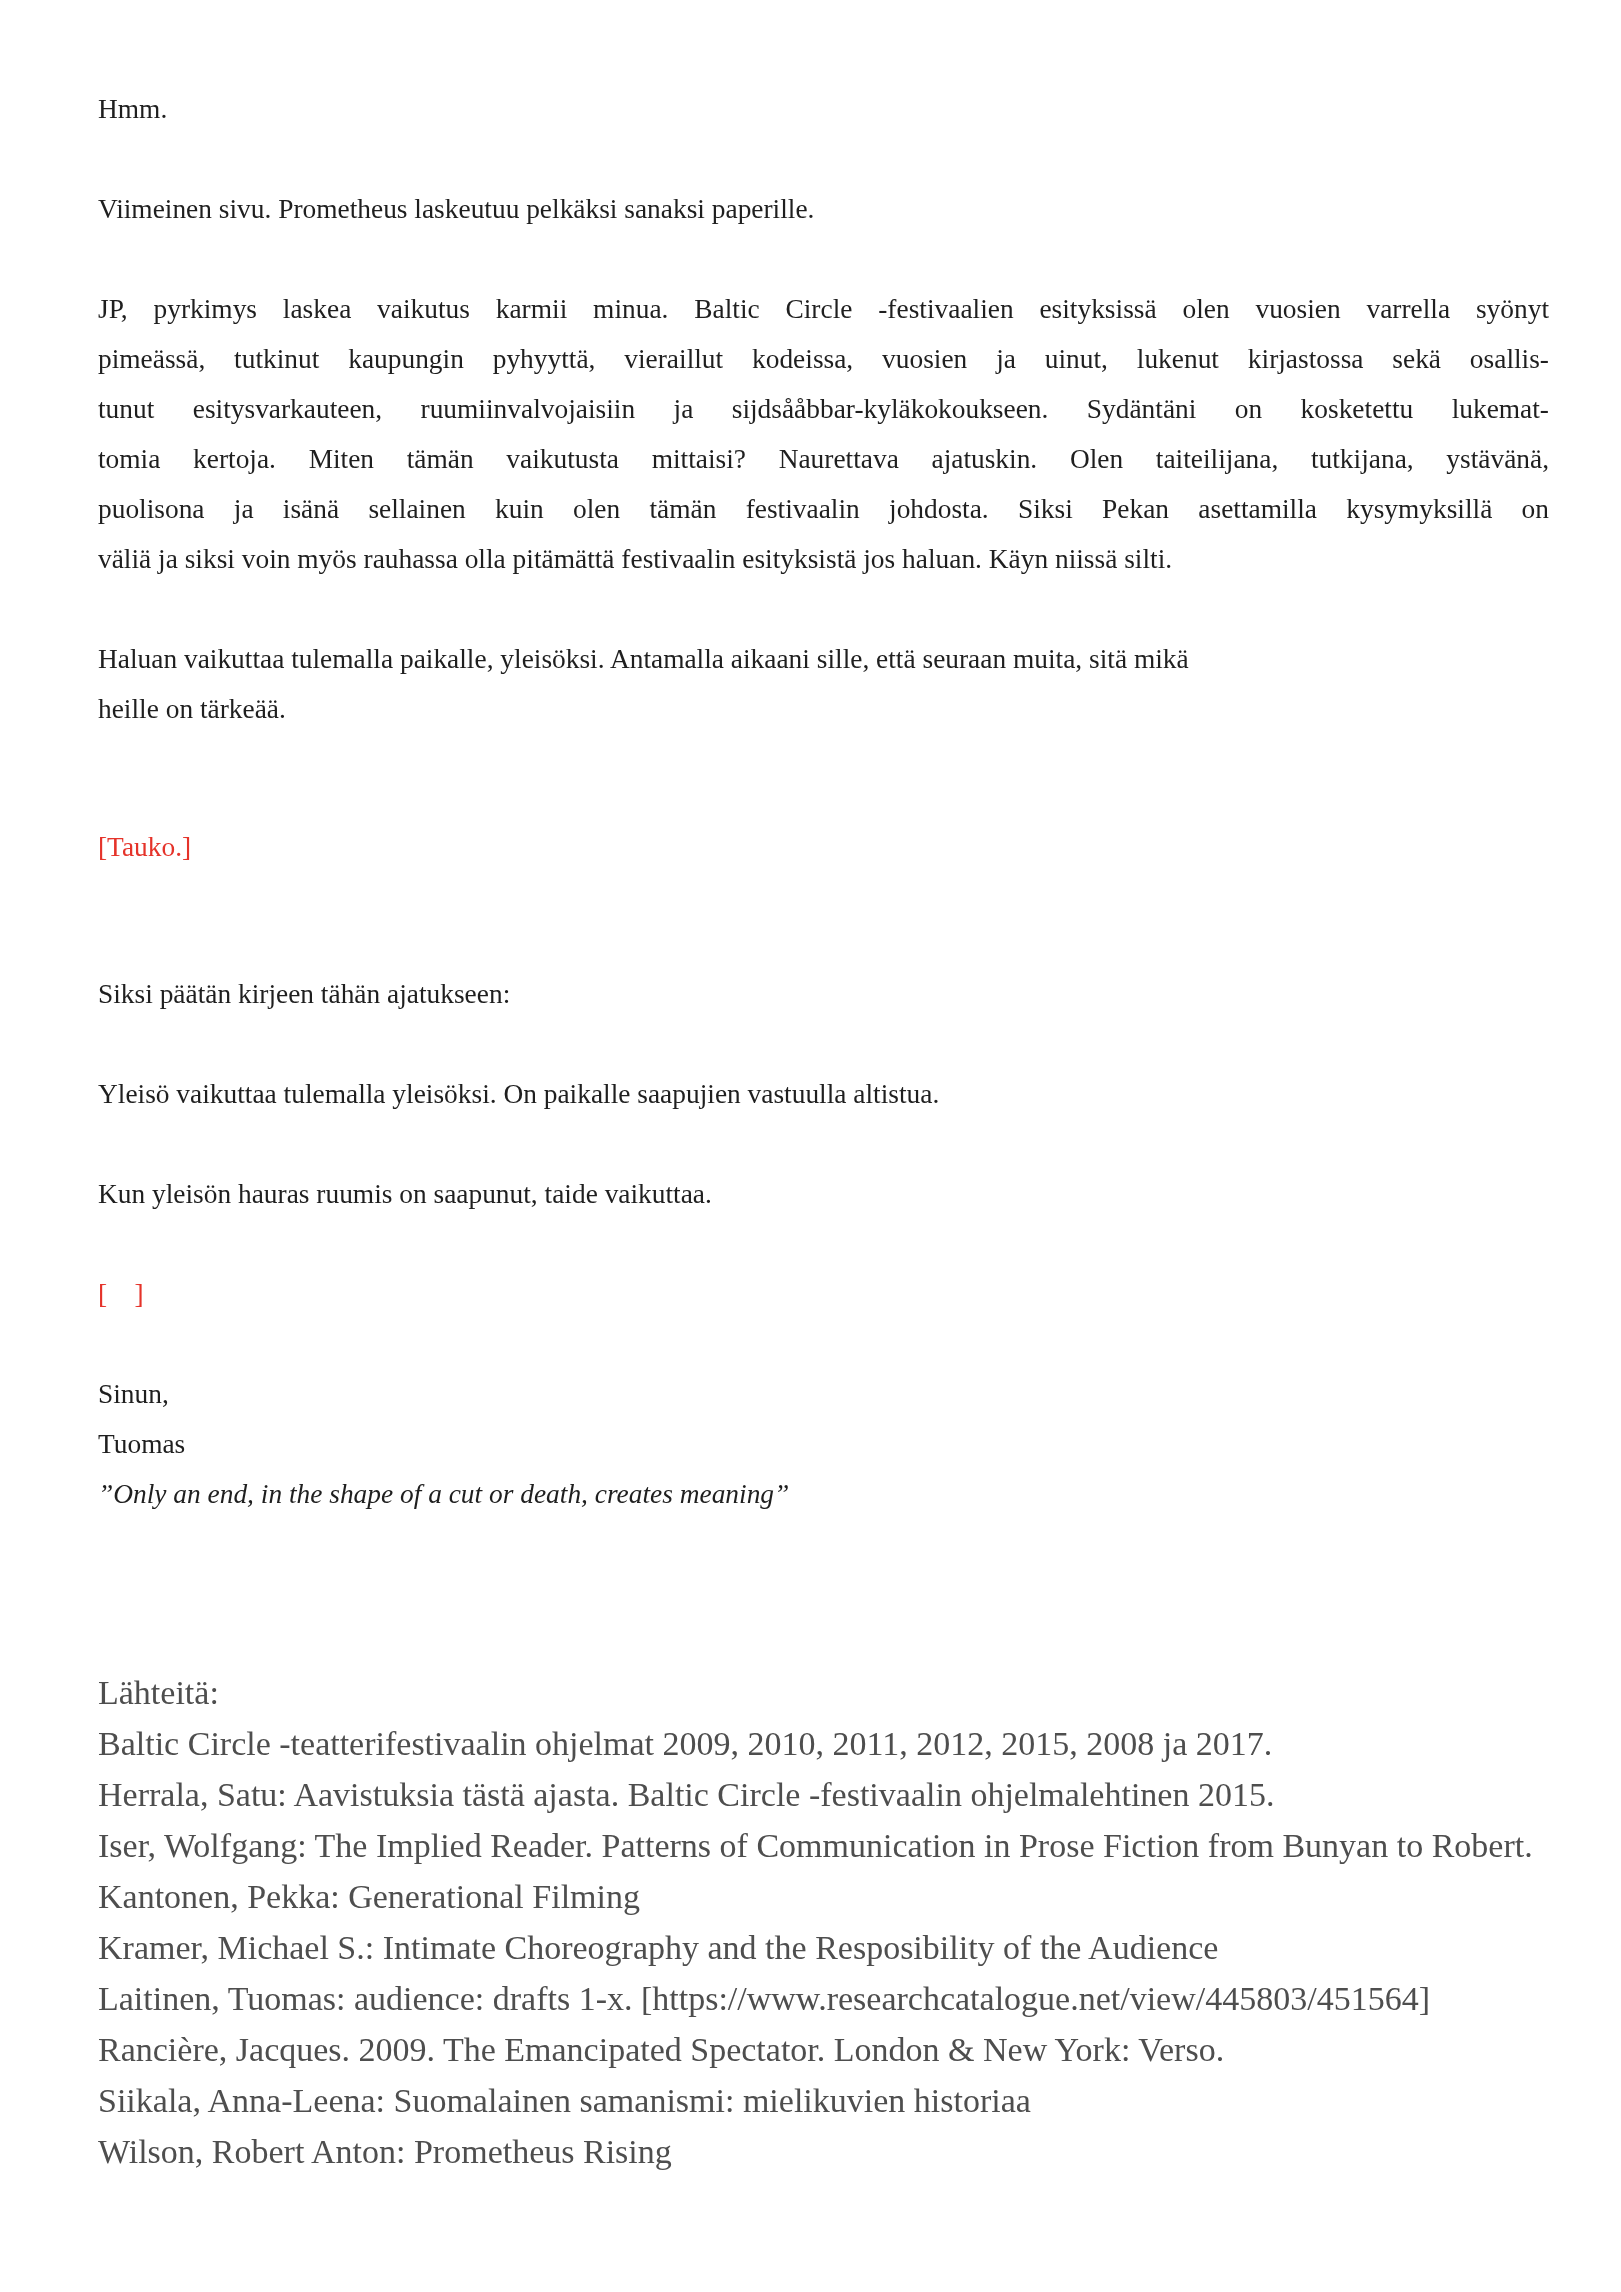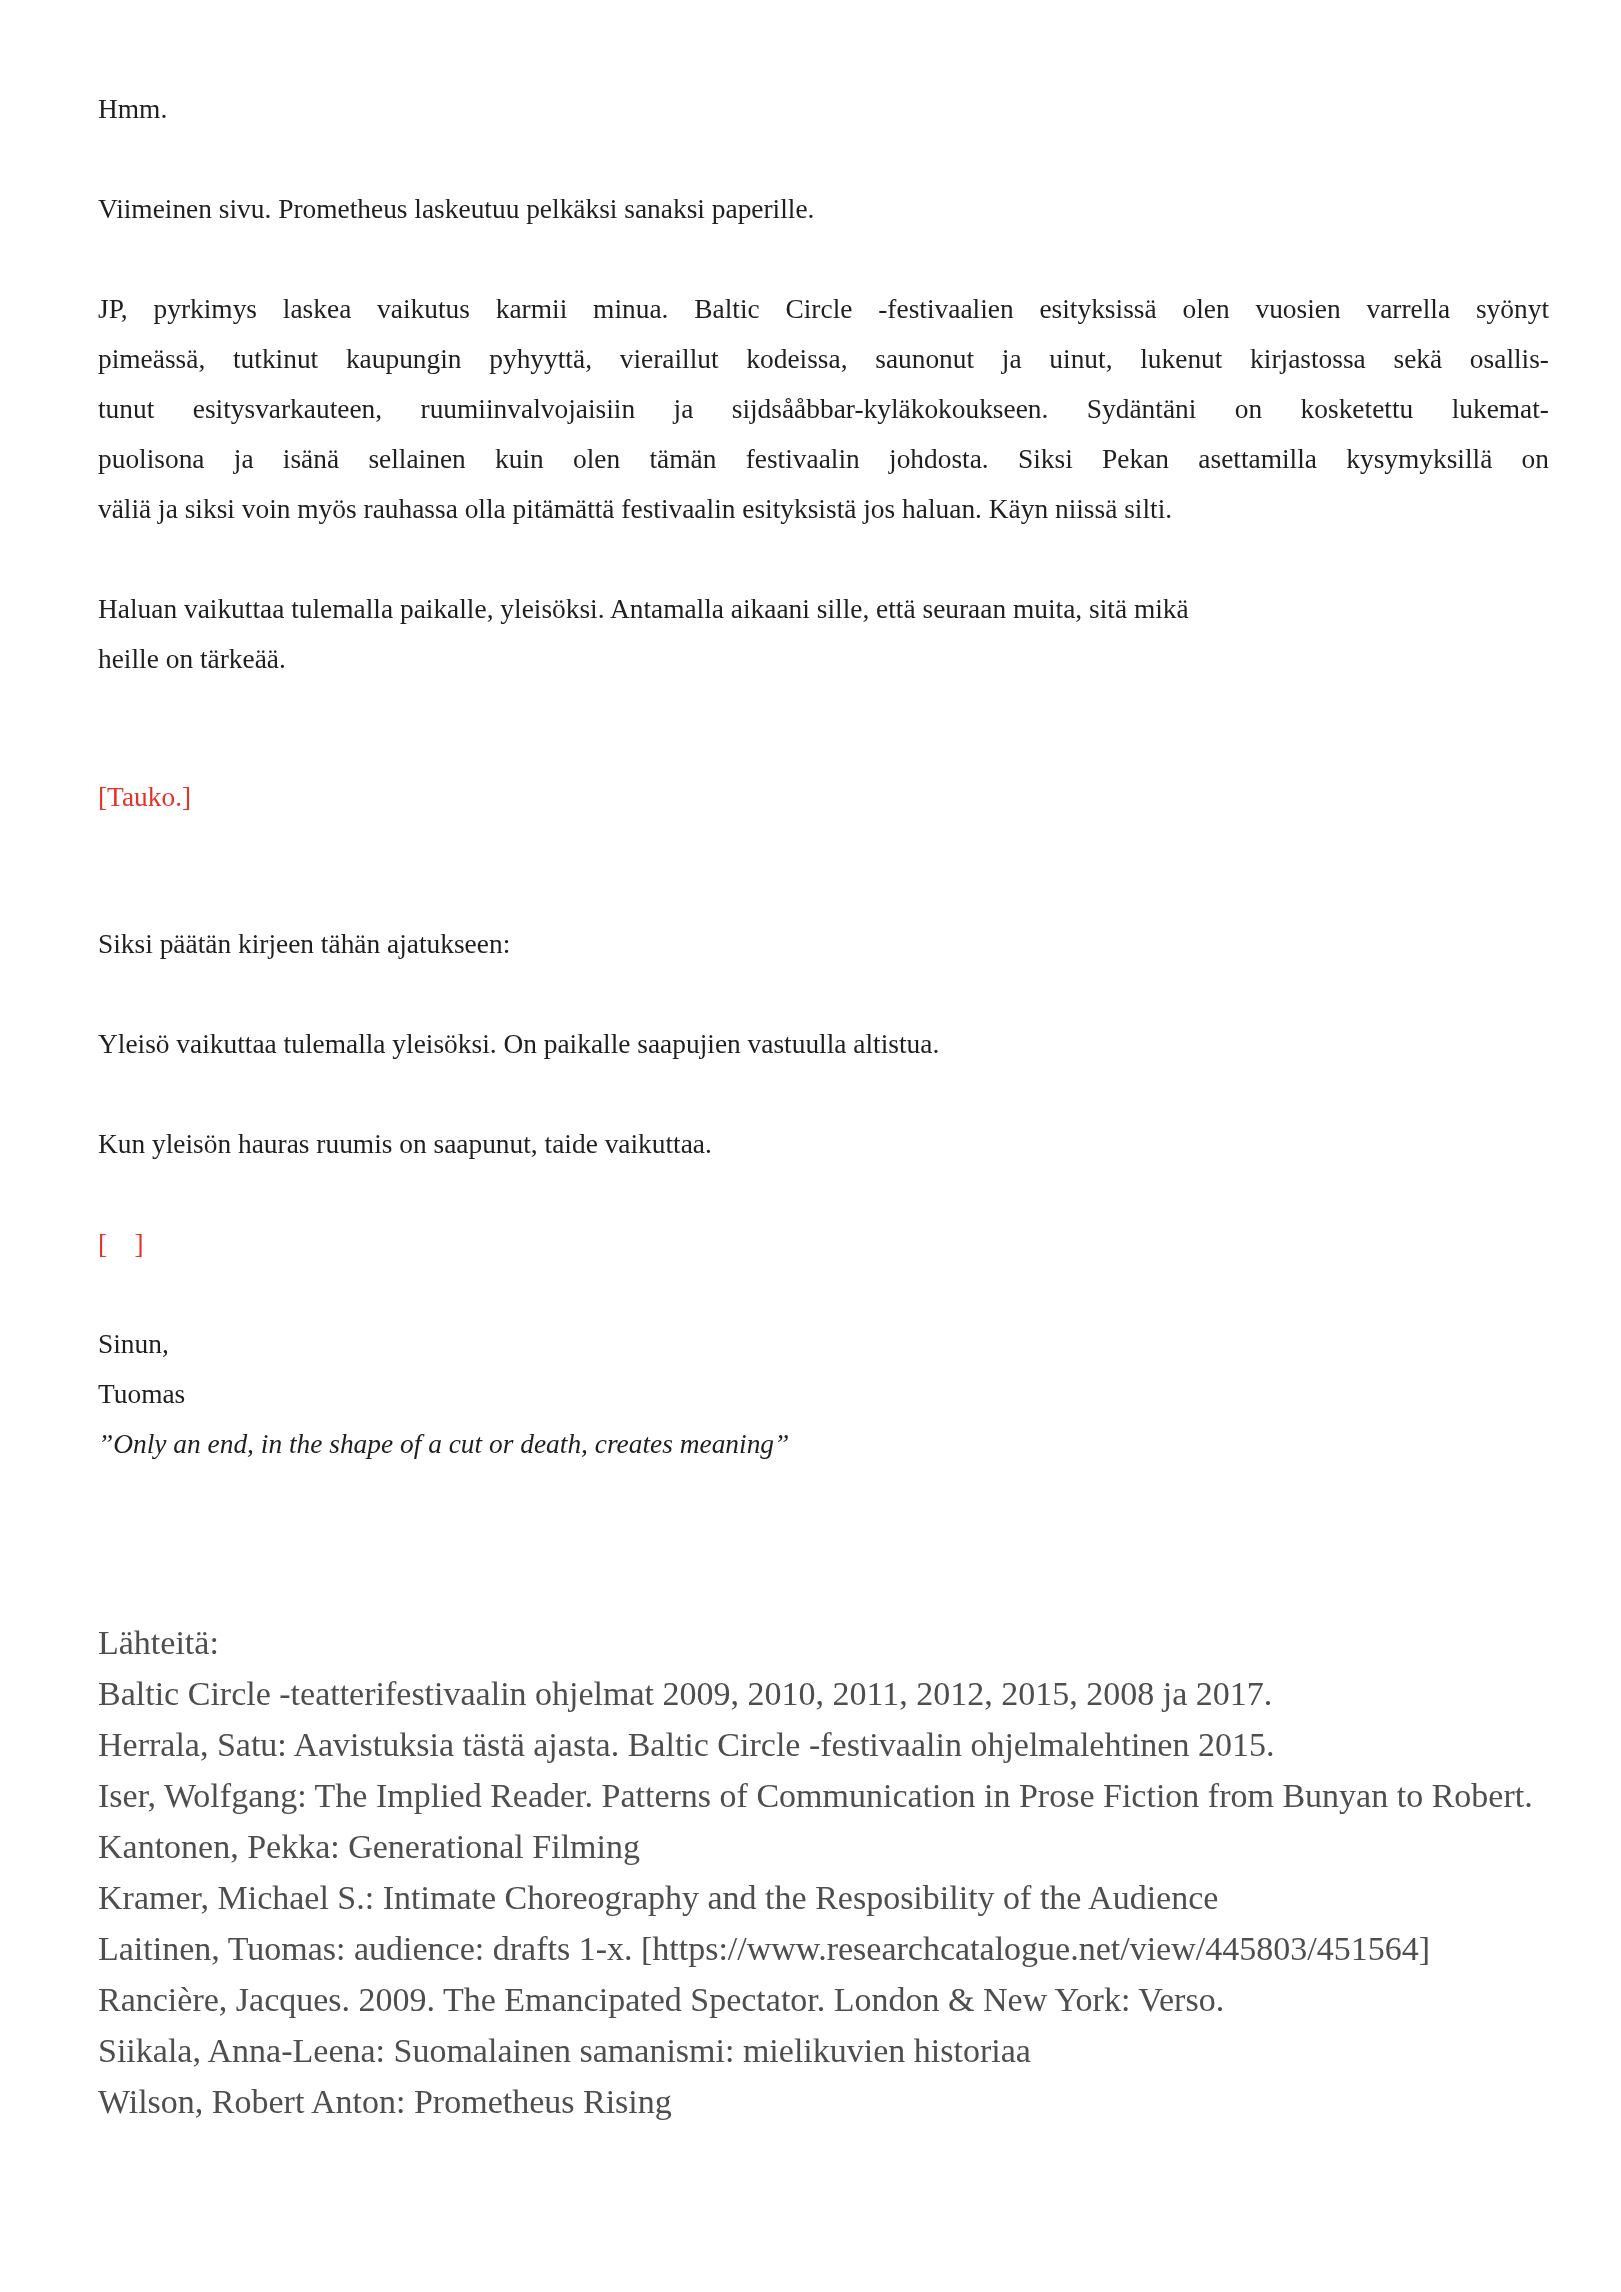--- a/index.html
+++ b/index.html
@@ -43,22 +43,23 @@
 <body>
 
 <div class="page">
 
   <p class="block">Hmm.</p>
 
   <p class="block">Viimeinen sivu. Prometheus laskeutuu pelkäksi sanaksi paperille.</p>
 
   <div class="block para-justified">
     <div class="jline">JP, pyrkimys laskea vaikutus karmii minua. Baltic Circle -festivaalien esityksissä olen vuosien varrella syönyt</div>
-    <div class="jline">pimeässä, tutkinut kaupungin pyhyyttä, vieraillut kodeissa, saunonut ja uinut, lukenut kirjastossa sekä osallis-</div>
+    <div class="jline">pimeässä, tutkinut kaupungin pyhyyttä, vieraillut kodeissa, vuosien ja uinut, lukenut kirjastossa sekä osallis-</div>
     <div class="jline">tunut esitysvarkauteen, ruumiinvalvojaisiin ja sijdsååbbar-kyläkokoukseen. Sydäntäni on kosketettu lukemat-</div>
+    <div class="jline">tomia kertoja. Miten tämän vaikutusta mittaisi? Naurettava ajatuskin. Olen taiteilijana, tutkijana, ystävänä,</div>
     <div class="jline">puolisona ja isänä sellainen kuin olen tämän festivaalin johdosta. Siksi Pekan asettamilla kysymyksillä on</div>
     <div>väliä ja siksi voin myös rauhassa olla pitämättä festivaalin esityksistä jos haluan. Käyn niissä silti.</div>
   </div>
 
   <div class="block gap-after-lg">
     <div>Haluan vaikuttaa tulemalla paikalle, yleisöksi. Antamalla aikaani sille, että seuraan muita, sitä mikä</div>
     <div>heille on tärkeää.</div>
   </div>
 
   <p class="block tauko">[Tauko.]</p>

